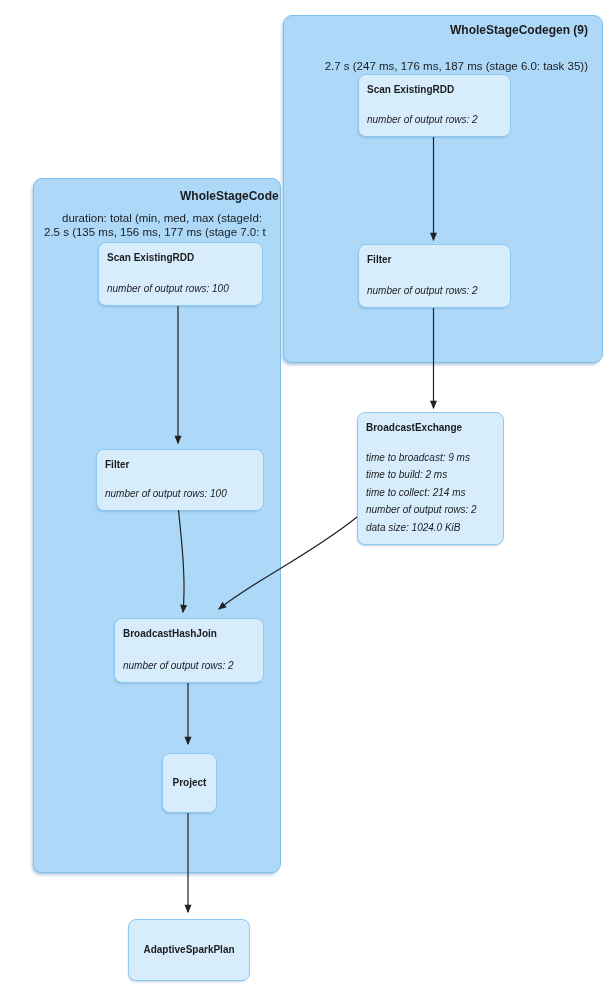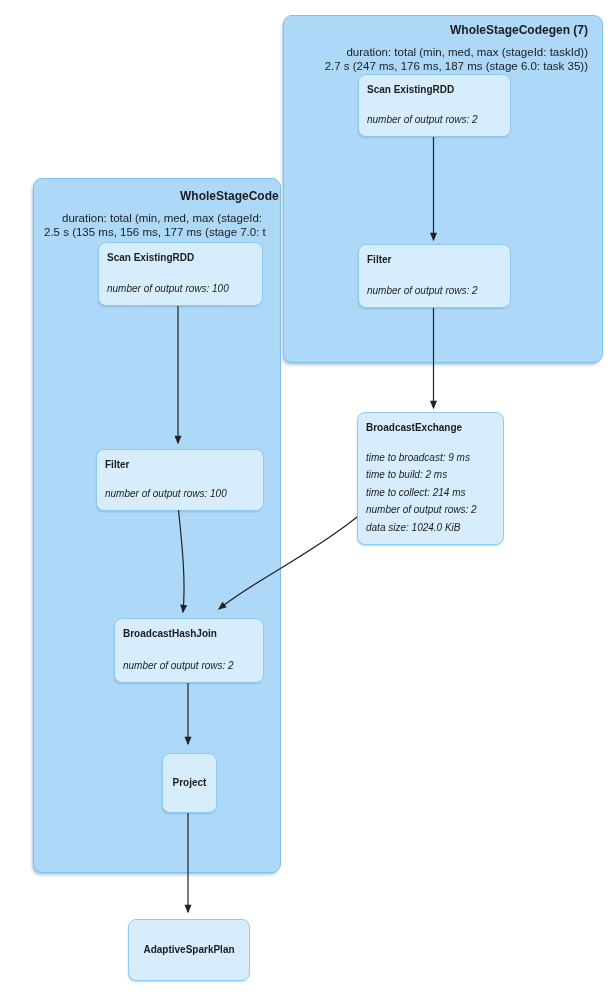--- a/index.html
+++ b/index.html
@@ -110,22 +110,21 @@
         <span class="metric">number of output rows: 2</span>
       </div>
     </div>
 
     <div class="node n-project center">
       <div class="node-title">Project</div>
     </div>
   </div>
 
   <div class="cluster cluster-1">
-    <div class="cl-title c1-title">WholeStageCodegen (7)</div>
-    <div class="cl-dur c1-dur1">duration: total (min, med, max (stageId: taskId))</div>
+    <div class="cl-title c1-title">WholeStageCodegen (9)</div>
     <div class="cl-dur c1-dur2">2.7 s (247 ms, 176 ms, 187 ms (stage 6.0: task 35))</div>
 
     <div class="node n-scan1">
       <div class="node-title">Scan ExistingRDD</div>
       <div class="metrics">
         <span class="metric">number of output rows: 2</span>
       </div>
     </div>
 
     <div class="node n-filter1">

